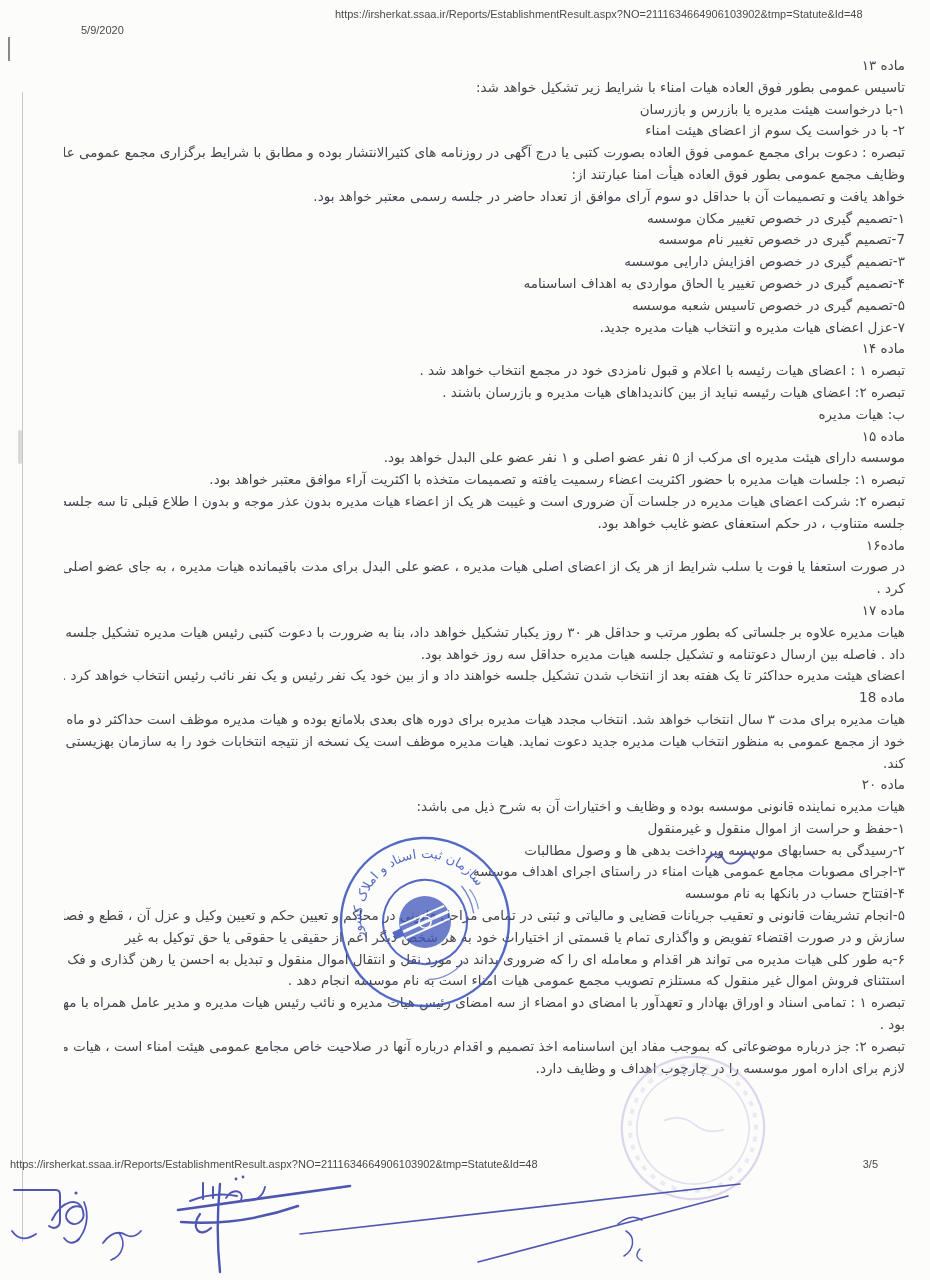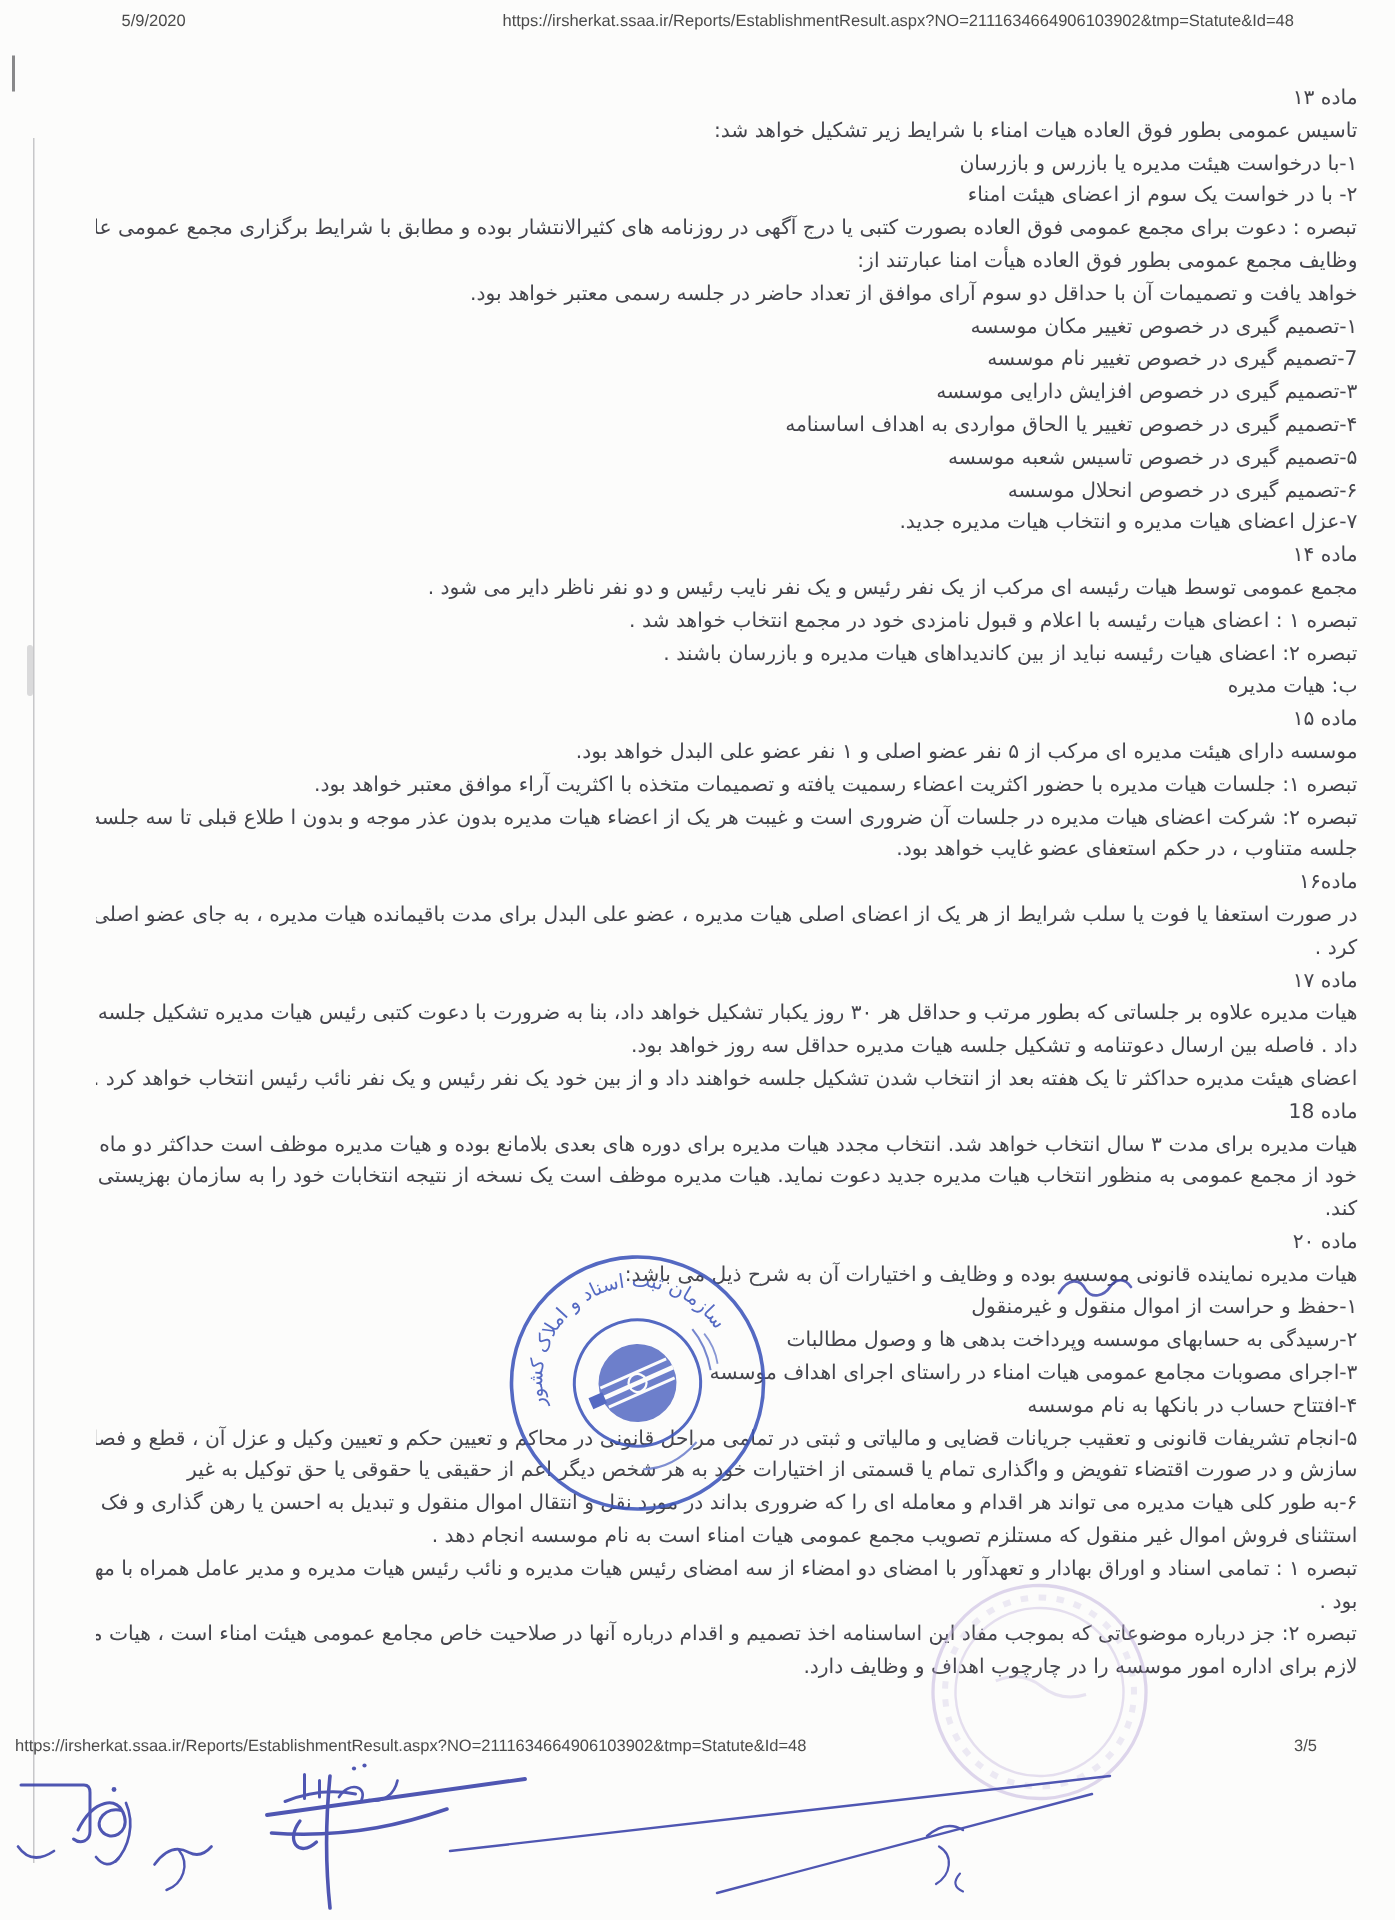--- a/index.html
+++ b/index.html
@@ -12,21 +12,21 @@
   }
   html,body{margin:0;padding:0;background:#e8e8e8;}
   .page{
     position:relative;
     width:930px;height:1280px;
     background:#fcfcfb;
     overflow:hidden;
     font-family:"DejaVu Sans", sans-serif;
   }
   .hdr-date{
-    position:absolute;left:33px;top:8px;
+    position:absolute;left:33px;top:24px;
     font:11px "Liberation Sans", sans-serif;color:var(--muted-color);padding-left:48px;
   }
   .hdr-url{
     position:absolute;left:335px;top:8px;
     font:11px "Liberation Sans", sans-serif;color:var(--muted-color);
   }
   .doc-body{
     position:absolute;top:55px;left:0;right:0;
     padding:0 25px 0 36px;
     direction:rtl;
@@ -84,24 +84,22 @@
       <div class="doc-line">۱-با درخواست هیئت مدیره یا بازرس و بازرسان</div>
       <div class="doc-line">۲- با در خواست یک سوم از اعضای هیئت امناء</div>
       <div class="doc-line">تبصره : دعوت برای مجمع عمومی فوق العاده بصورت کتبی یا درج آگهی در روزنامه های کثیرالانتشار بوده و مطابق با شرایط برگزاری مجمع عمومی عادی تشکیل و رسمیت</div>
       <div class="doc-line">وظایف مجمع عمومی بطور فوق العاده هیأت امنا عبارتند از:</div>
       <div class="doc-line">خواهد یافت و تصمیمات آن با حداقل دو سوم آرای موافق از تعداد حاضر در جلسه رسمی معتبر خواهد بود.</div>
       <div class="doc-line">۱-تصمیم گیری در خصوص تغییر مکان موسسه</div>
       <div class="doc-line">7-تصمیم گیری در خصوص تغییر نام موسسه</div>
       <div class="doc-line">۳-تصمیم گیری در خصوص افزایش دارایی موسسه</div>
       <div class="doc-line">۴-تصمیم گیری در خصوص تغییر یا الحاق مواردی به اهداف اساسنامه</div>
       <div class="doc-line">۵-تصمیم گیری در خصوص تاسیس شعبه موسسه</div>
-      <div class="doc-line">۶-تصمیم گیری در خصوص انحلال موسسه</div>
       <div class="doc-line">۷-عزل اعضای هیات مدیره و انتخاب هیات مدیره جدید.</div>
       <div class="doc-line">ماده ۱۴</div>
-      <div class="doc-line">مجمع عمومی توسط هیات رئیسه ای مرکب از یک نفر رئیس و یک نفر نایب رئیس و دو نفر ناظر دایر می شود .</div>
       <div class="doc-line">تبصره ۱ : اعضای هیات رئیسه با اعلام و قبول نامزدی خود در مجمع انتخاب خواهد شد .</div>
       <div class="doc-line">تبصره ۲: اعضای هیات رئیسه نباید از بین کاندیداهای هیات مدیره و بازرسان باشند .</div>
       <div class="doc-line">ب: هیات مدیره</div>
       <div class="doc-line">ماده ۱۵</div>
       <div class="doc-line">موسسه دارای هیئت مدیره ای مرکب از ۵ نفر عضو اصلی و ۱ نفر عضو علی البدل خواهد بود.</div>
       <div class="doc-line">تبصره ۱: جلسات هیات مدیره با حضور اکثریت اعضاء رسمیت یافته و تصمیمات متخذه با اکثریت آراء موافق معتبر خواهد بود.</div>
       <div class="doc-line">تبصره ۲: شرکت اعضای هیات مدیره در جلسات آن ضروری است و غیبت هر یک از اعضاء هیات مدیره بدون عذر موجه و بدون ا طلاع قبلی تا سه جلسه متوالی و شش</div>
       <div class="doc-line">جلسه متناوب ، در حکم استعفای عضو غایب خواهد بود.</div>
       <div class="doc-line">ماده۱۶</div>
       <div class="doc-line">در صورت استعفا یا فوت یا سلب شرایط از هر یک از اعضای اصلی هیات مدیره ، عضو علی البدل برای مدت باقیمانده هیات مدیره ، به جای عضو اصلی انجام وظیفه خواهد</div>

